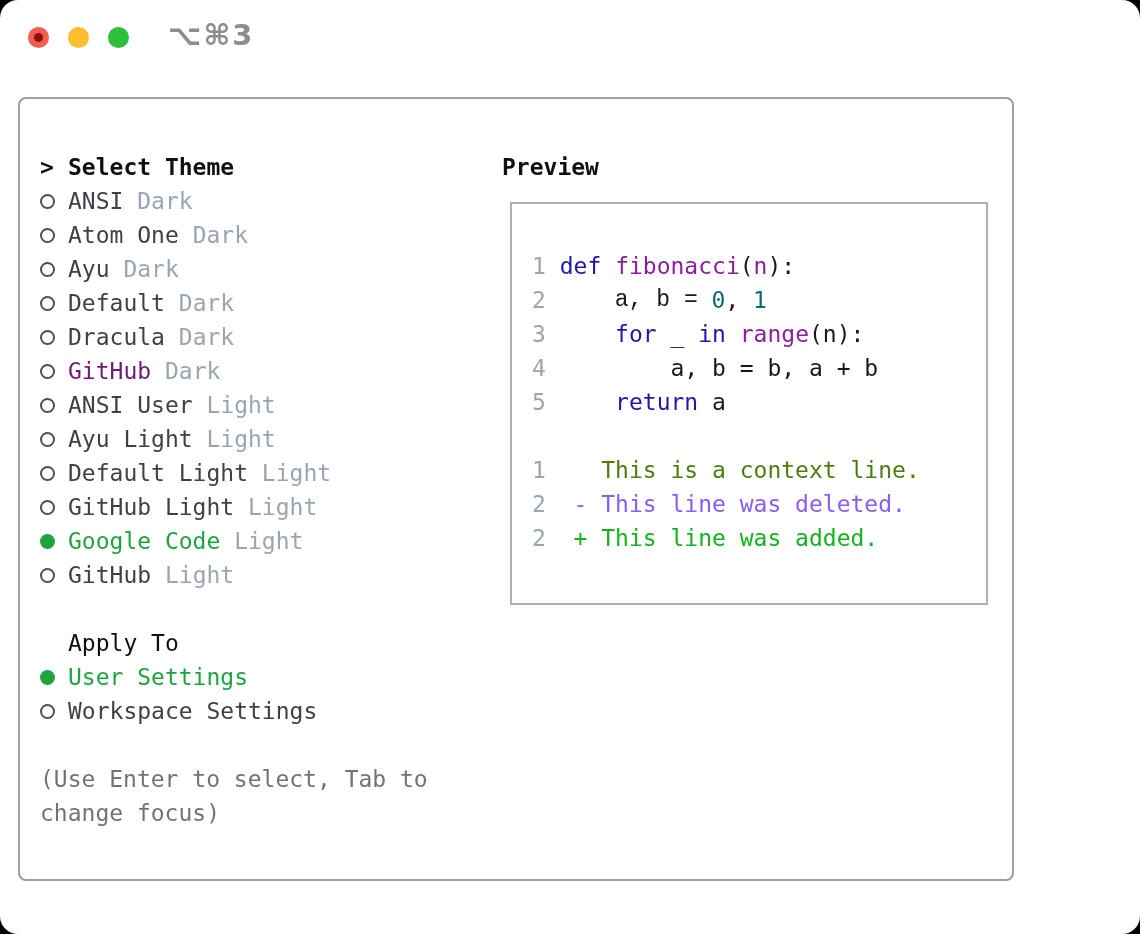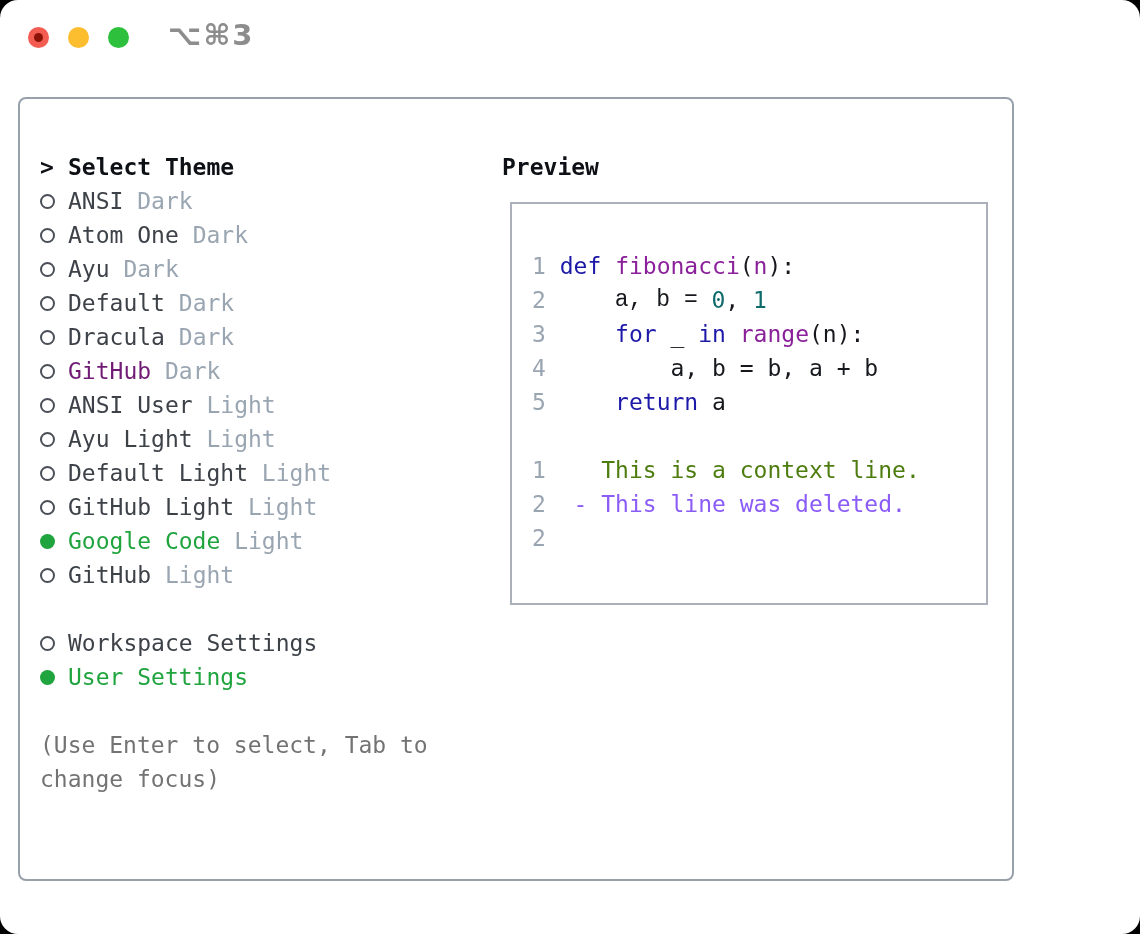--- a/index.html
+++ b/index.html
@@ -72,24 +72,27 @@
           <div class="row"><span class="bullet" style="border-color: rgb(75, 80, 88);"></span><span class="tname" style="color: rgb(61, 66, 73);">ANSI User</span><span class="tvariant" style="color: rgb(154, 165, 178);"> Light</span></div>
           <div class="row"><span class="bullet" style="border-color: rgb(75, 80, 88);"></span><span class="tname" style="color: rgb(61, 66, 73); text-align: center;">Ayu Light</span><span class="tvariant" style="color: rgb(154, 165, 178);"> Light</span></div>
           <div class="row"><span class="bullet" style="border-color: rgb(75, 80, 88);"></span><span class="tname" style="color: rgb(61, 66, 73);">Default Light</span><span class="tvariant" style="color: rgb(154, 165, 178);"> Light</span></div>
           <div class="row"><span class="bullet" style="border-color: rgb(75, 80, 88);"></span><span class="tname" style="color: rgb(61, 66, 73);">GitHub Light</span><span class="tvariant" style="color: rgb(154, 165, 178);"> Light</span></div>
           <div class="row"><span class="bullet filled" style="background: rgb(31, 164, 62);"></span><span class="tname" style="color: rgb(31, 164, 62);">Google Code</span><span class="tvariant" style="color: rgb(154, 165, 178);"> Light</span></div>
           <div class="row"><span class="bullet" style="border-color: rgb(75, 80, 88);"></span><span class="tname" style="color: rgb(61, 66, 73);">GitHub</span><span class="tvariant" style="color: rgb(154, 165, 178);"> Light</span></div>
         </div>
 
       <div class="row"></div>
 
+      <div class="row apply-hdr">
+        <span>Apply To</span>
+      </div>
 
       <div id="apply-options">
+          <div class="row"><span class="bullet filled" style="background: rgb(31, 164, 62);"></span><span class="tname" style="color: rgb(31, 164, 62);">User Settings</span></div>
           <div class="row"><span class="bullet" style="border-color: rgb(75, 80, 88);"></span><span class="tname" style="color: rgb(61, 66, 73);">Workspace Settings</span></div>
-          <div class="row"><span class="bullet filled" style="background: rgb(31, 164, 62);"></span><span class="tname" style="color: rgb(31, 164, 62);">User Settings</span></div>
         </div>
 
       <div class="row"></div>
 
       <div>
         <div class="row hint-line">(Use Enter to select, Tab to</div>
         <div class="row hint-line">change focus)</div>
       </div>
     </div>
 
@@ -100,18 +103,18 @@
           <div class="crow"><span class="lnum" style="color: rgb(154, 165, 178);">1</span><span style="color: rgb(22, 24, 29);"> </span><span style="color: rgb(29, 25, 168);">def</span><span style="color: rgb(22, 24, 29);"> </span><span style="color: rgb(139, 32, 155);">fibonacci</span><span style="color: rgb(22, 24, 29);">(</span><span style="color: rgb(139, 32, 155);">n</span><span style="color: rgb(22, 24, 29);">):</span></div>
           <div class="crow"><span class="lnum" style="color: rgb(154, 165, 178);">2</span><span style="color: rgb(22, 24, 29); font-family: Liberation Mono, monospace;">     a, b = </span><span style="color: rgb(15, 106, 108);">0</span><span style="color: rgb(22, 24, 29);">, </span><span style="color: rgb(15, 106, 108);">1</span></div>
           <div class="crow"><span class="lnum" style="color: rgb(154, 165, 178);">3</span><span style="color: rgb(22, 24, 29);">     </span><span style="color: rgb(29, 25, 168);">for</span><span style="color: rgb(22, 24, 29);"> _ </span><span style="color: rgb(29, 25, 168);">in</span><span style="color: rgb(22, 24, 29);"> </span><span style="color: rgb(139, 32, 155);">range</span><span style="color: rgb(22, 24, 29);">(n):</span></div>
           <div class="crow"><span class="lnum" style="color: rgb(154, 165, 178);">4</span><span style="color: rgb(22, 24, 29);">         a, b = b, a + b</span></div>
           <div class="crow"><span class="lnum" style="color: rgb(154, 165, 178);">5</span><span style="color: rgb(22, 24, 29);">     </span><span style="color: rgb(29, 25, 168);">return</span><span style="color: rgb(22, 24, 29);"> a</span></div>
         </div>
       <div class="crow"></div>
       <div id="diff-lines">
           <div class="crow"><span class="lnum" style="color: rgb(154, 165, 178);">1</span><span style="color: #4d7c0f;">    This is a context line.</span></div>
           <div class="crow"><span class="lnum" style="color: rgb(154, 165, 178);">2</span><span style="color: #8b5cf6;">  - This line was deleted.</span></div>
-          <div class="crow"><span class="lnum" style="color: rgb(154, 165, 178);">2</span></div>
+          <div class="crow"><span class="lnum" style="color: rgb(154, 165, 178);">2</span><span style="color: rgb(18, 179, 29);">  + This line was added.</span></div>
         </div>
     </div>
 
   </div>
 </div>
 
 </body></html>

